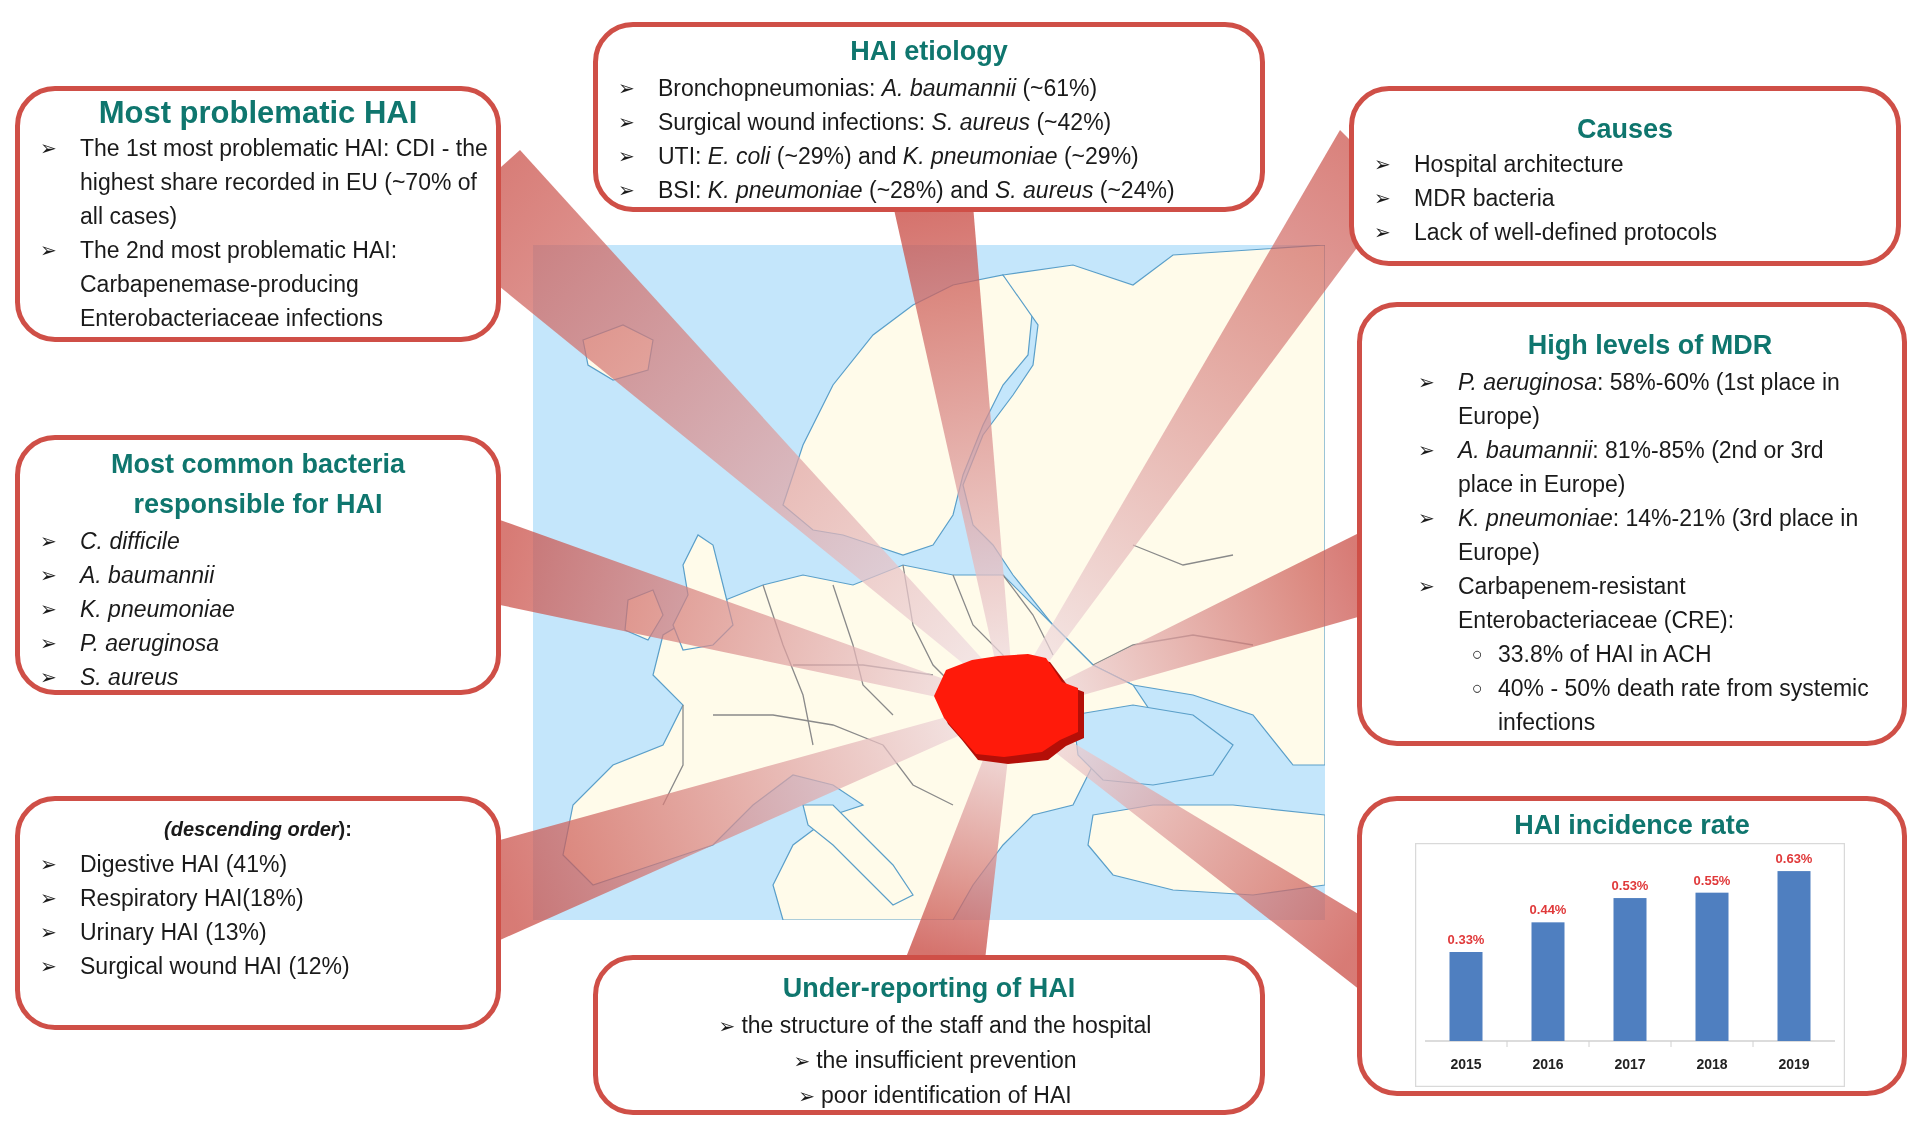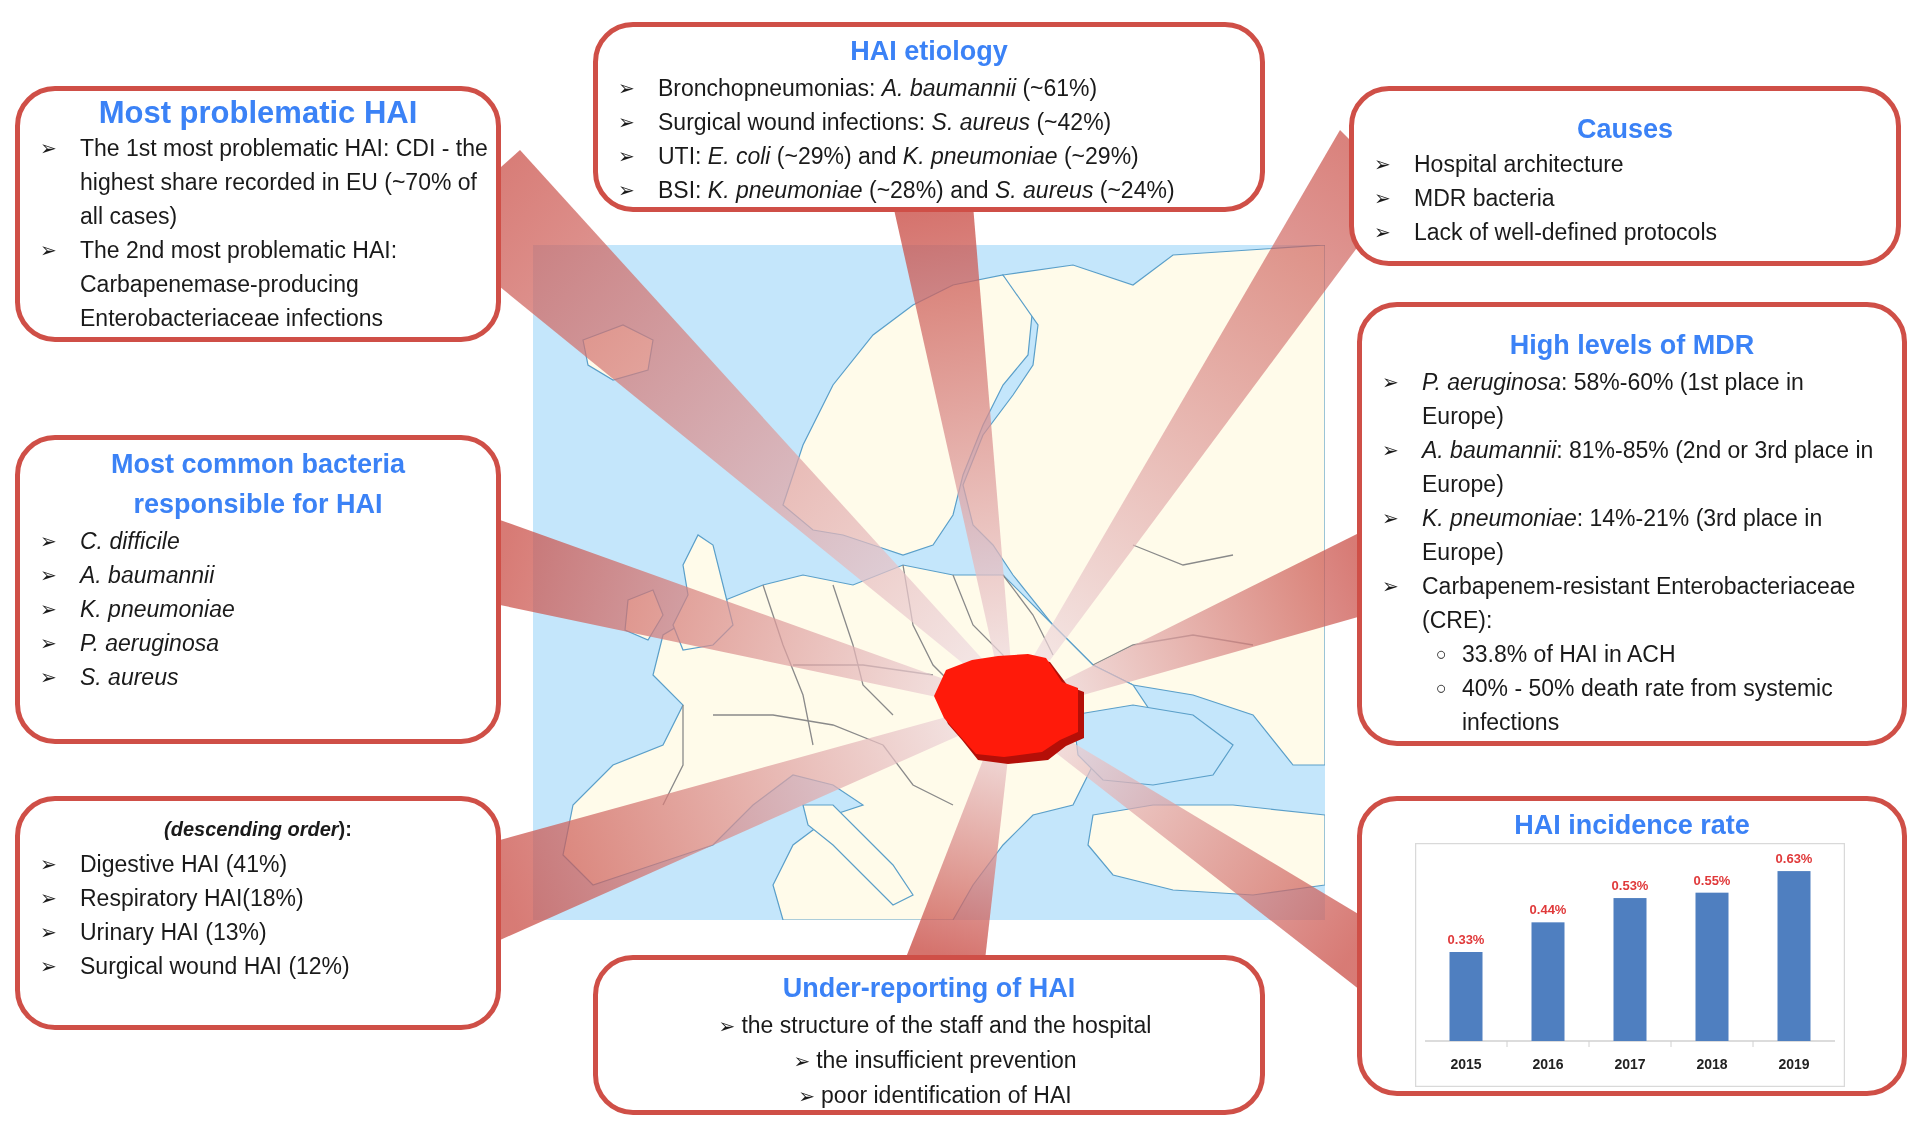--- a/index.html
+++ b/index.html
@@ -2,21 +2,21 @@
 <html><head>
 <meta charset="utf-8">
 <style>
   html, body { margin: 0; padding: 0; background: #ffffff; }
   body { width: 1920px; height: 1124px; position: relative; overflow: hidden;
          font-family: "Liberation Sans", "DejaVu Sans", sans-serif; color: #1a1a1a; }
   #map { position: absolute; left: 533px; top: 245px; width: 792px; height: 675px; }
   #beams { position: absolute; left: 0; top: 0; width: 1920px; height: 1124px; pointer-events: none; }
   .box { position: absolute; box-sizing: border-box; background: #ffffff;
          border: 5px solid #cf4f47; border-radius: 40px; }
-  .box .title { color: #3b82f6; font-weight: bold; font-size: 27px; text-align: center; line-height: 32px; }
+  .box .title { color: #0f766e; font-weight: bold; font-size: 27px; text-align: center; line-height: 32px; }
   .box ul { list-style: none; margin: 0; padding: 0; }
   .box li { position: relative; font-size: 23px; line-height: 34px; padding-left: 60px; }
   .box li .arrow { position: absolute; left: 20px; top: 0; font-size: 20px; }
   .box li.sub { padding-left: 100px; }
   .box li.sub .bullet { position: absolute; left: 74px; top: 0; font-size: 18px; }
   .it { font-style: italic; }
   .center li { text-align: center; padding-left: 12px; }
   .center li .arrow { position: static; margin-right: 6px; }
 </style>
 </head>
@@ -126,33 +126,33 @@
 
 <div class="box" style="left:1349px; top:86px; width:552px; height:180px; padding-top:22px;">
   <div class="title">Causes</div>
   <ul style="margin-top:2px;">
       <li><span class="arrow">➢</span><span>Hospital architecture</span></li>
       <li><span class="arrow">➢</span><span>MDR bacteria</span></li>
       <li><span class="arrow">➢</span><span>Lack of well-defined protocols</span></li>
     </ul>
 </div>
 
-<div class="box" style="left:1357px; top:302px; width:550px; height:444px; padding-top:22px;">
+<div class="box" style="left:1357px; top:302px; width:550px; height:444px; padding-top:22px;padding-left:36px;">
   <div class="title">High levels of MDR</div>
   <ul style="margin-top:4px; padding-right:20px;">
       <li><span class="arrow">➢</span><span class="it">P. aeruginosa</span><span>: 58%-60% (1st place in Europe)</span></li>
       <li><span class="arrow">➢</span><span class="it">A. baumannii</span><span>: 81%-85% (2nd or 3rd place in Europe)</span></li>
       <li><span class="arrow">➢</span><span class="it">K. pneumoniae</span><span>: 14%-21% (3rd place in Europe)</span></li>
       <li><span class="arrow">➢</span><span>Carbapenem-resistant Enterobacteriaceae (CRE):</span></li>
       <li class="sub"><span class="bullet">○</span><span>33.8% of HAI in ACH</span></li>
       <li class="sub"><span class="bullet">○</span><span>40% - 50% death rate from systemic infections</span></li>
     </ul>
 </div>
 
-<div class="box" style="left:15px; top:435px; width:486px; height:309px; padding-top:4px;">
+<div class="box" style="left:15px; top:435px; width:486px; height:260px; padding-top:4px;">
   <div class="title" style="padding:0 60px; line-height:40px;">Most common bacteria responsible for HAI</div>
   <ul>
       <li><span class="arrow">➢</span><span class="it">C. difficile</span></li>
       <li><span class="arrow">➢</span><span class="it">A. baumannii</span></li>
       <li><span class="arrow">➢</span><span class="it">K. pneumoniae</span></li>
       <li><span class="arrow">➢</span><span class="it">P. aeruginosa</span></li>
       <li><span class="arrow">➢</span><span class="it">S. aureus</span></li>
     </ul>
 </div>
 

